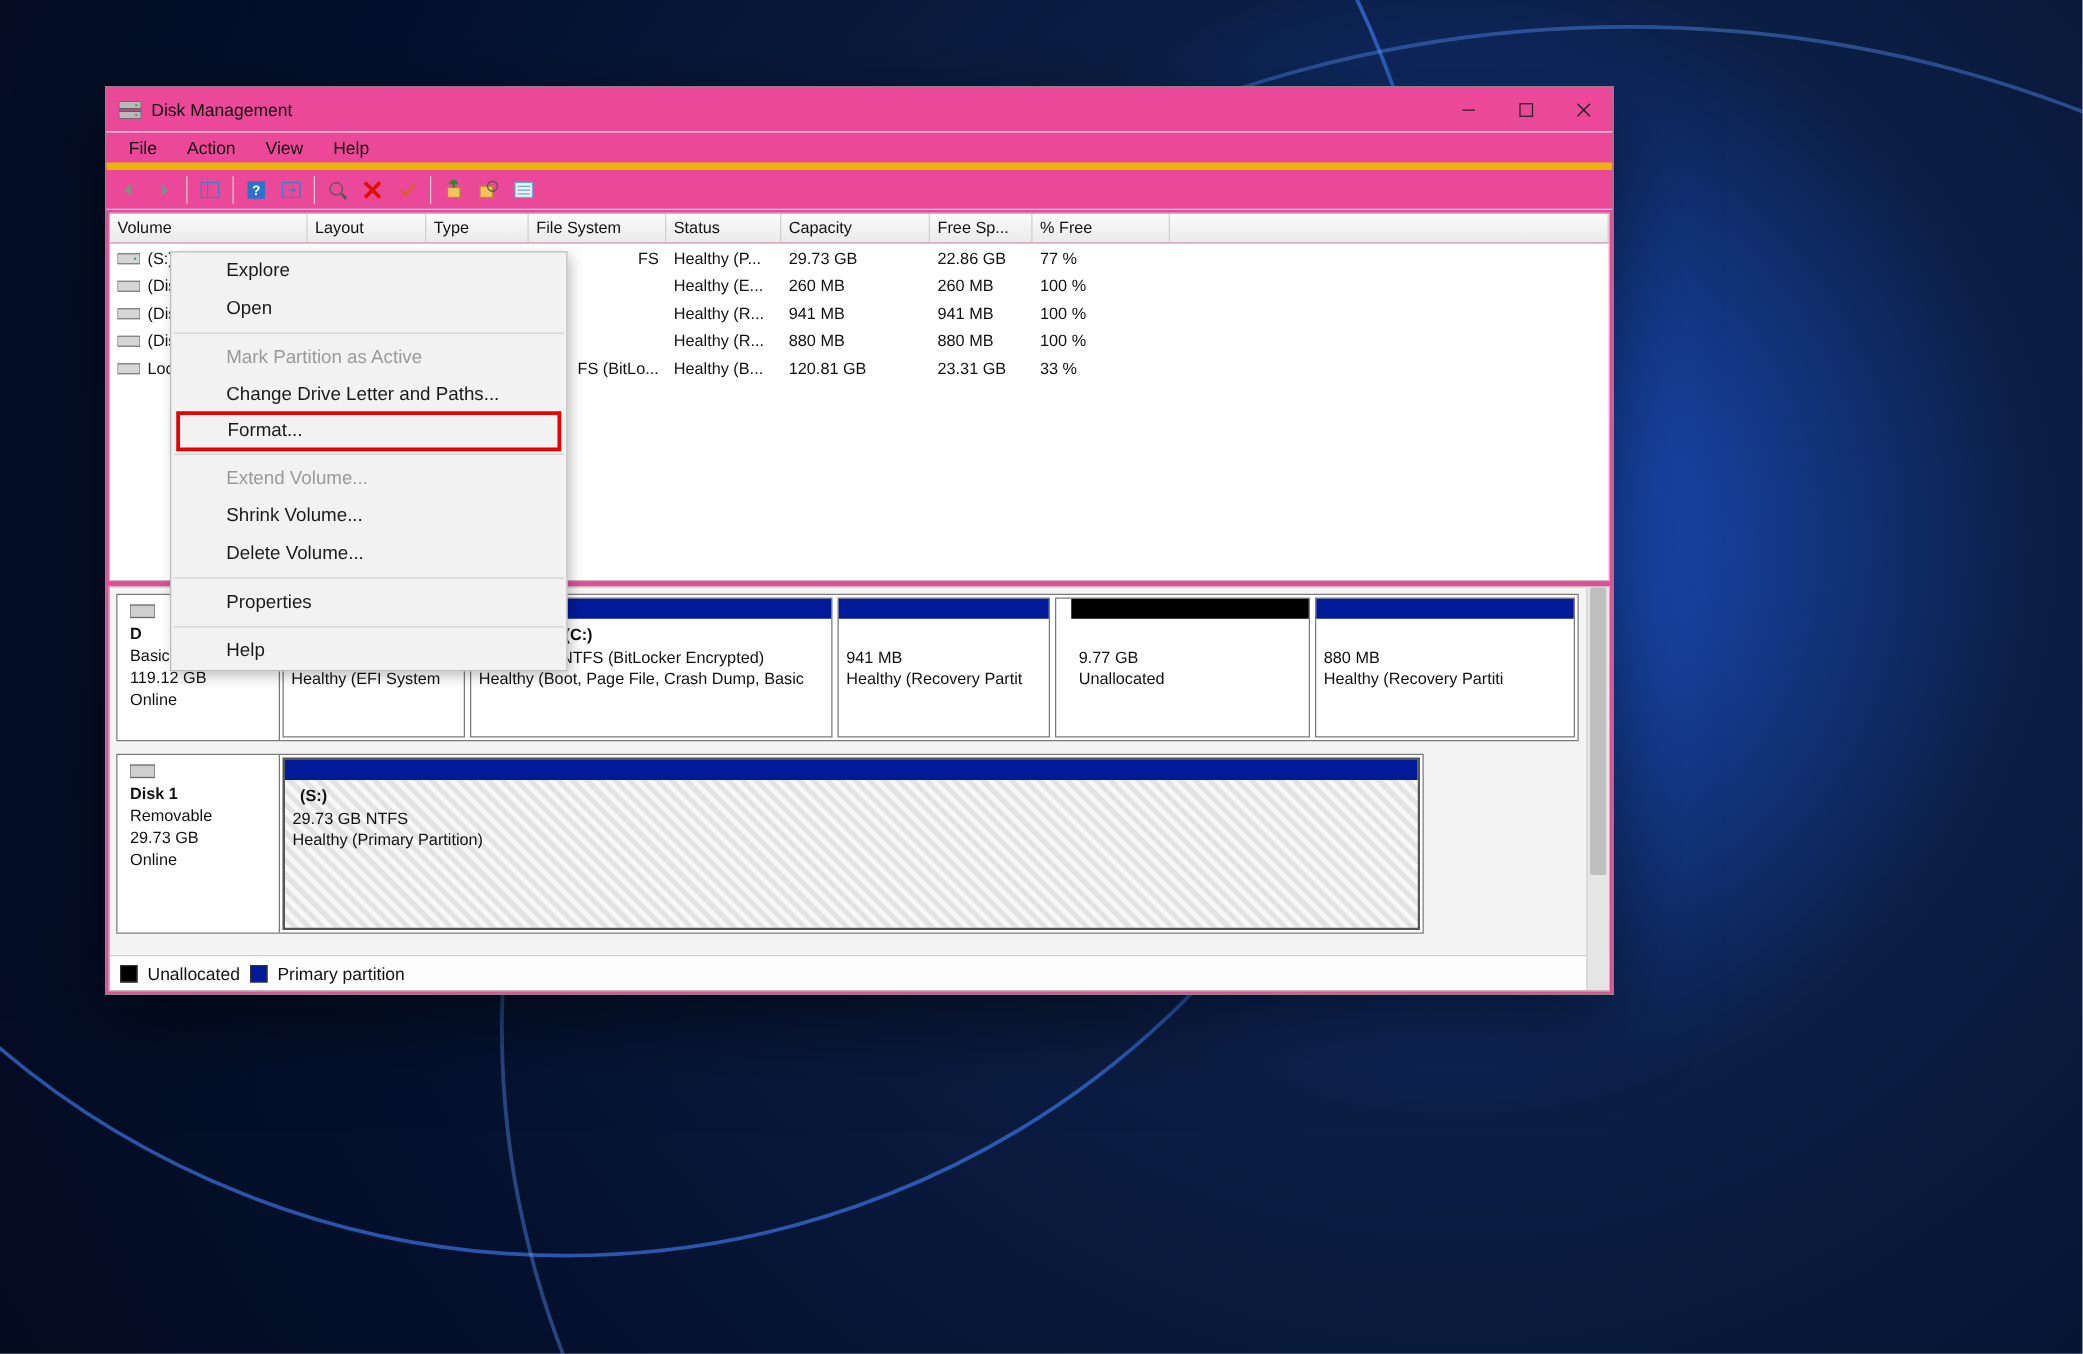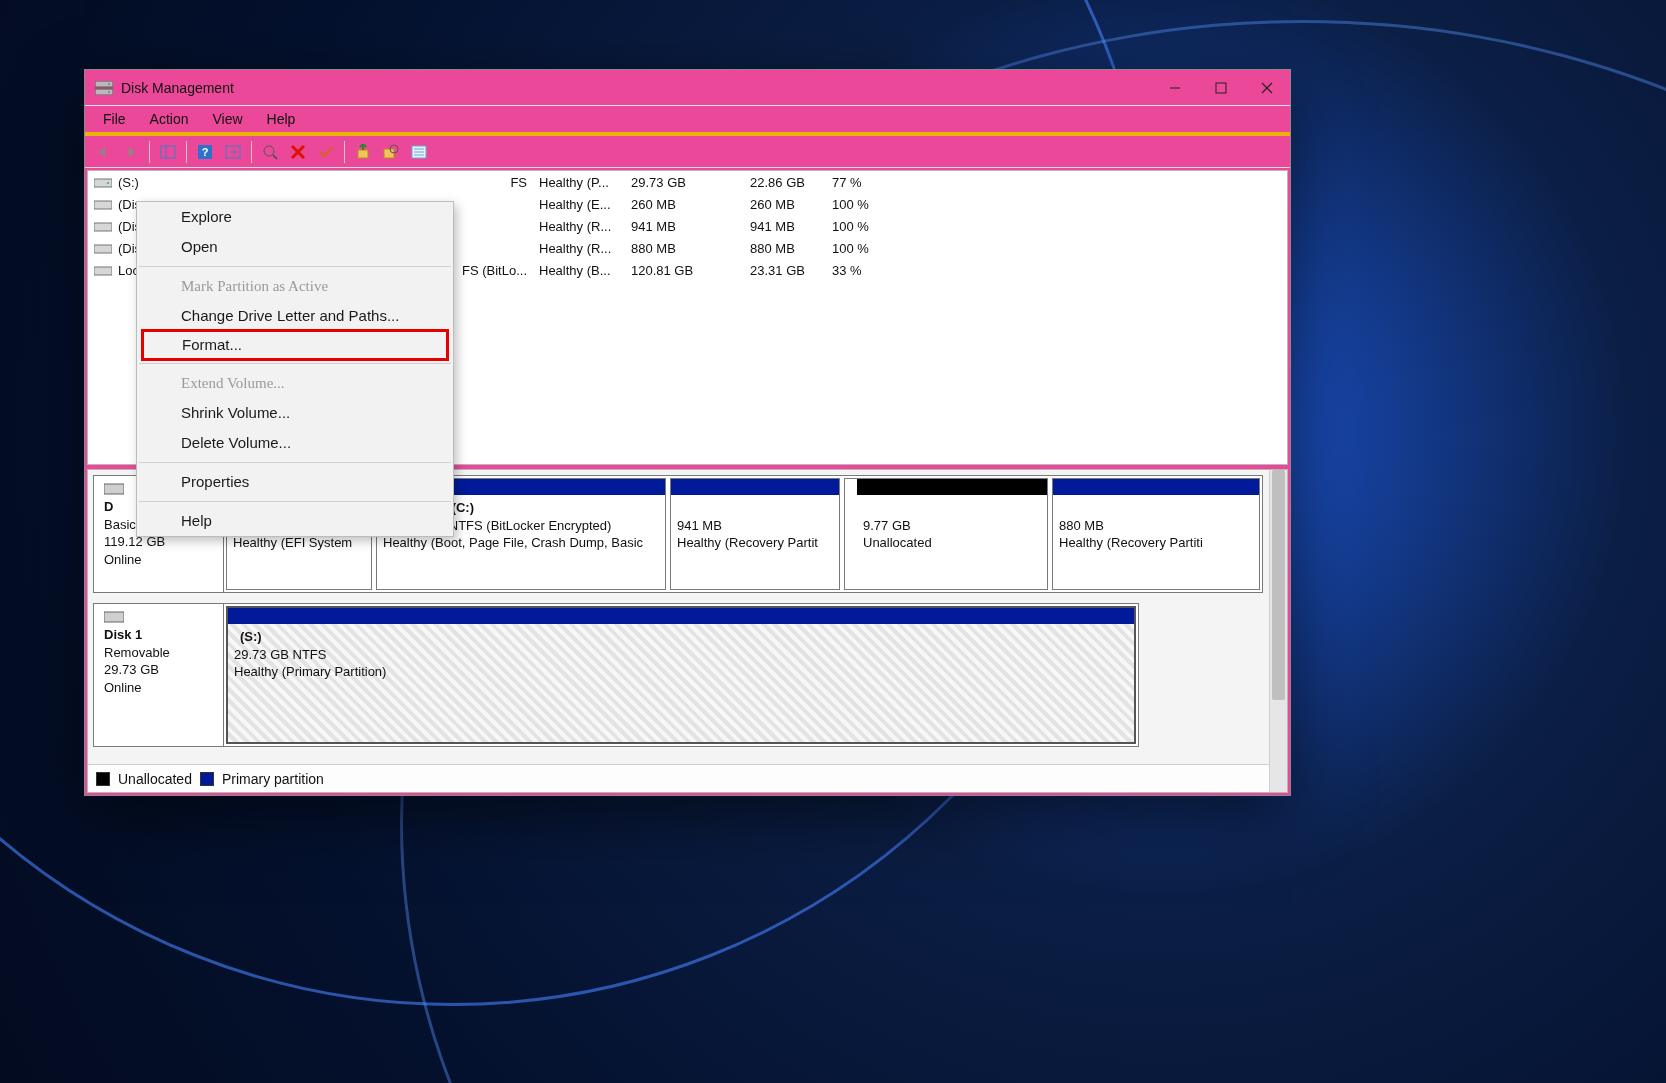--- a/index.html
+++ b/index.html
@@ -41,21 +41,21 @@
     border-bottom:1px solid #e5e5e5;
   }
   .titlebar .app-icon {
     width:18px; height:14px; margin-right:8px;
     display:flex; flex-direction:column; justify-content:space-between;
   }
   .title-text { font-size:14px; }
   .win-controls { margin-left:auto; display:flex; }
   .win-btn { width:46px; height:36px; display:flex; align-items:center; justify-content:center; }
   
-  .menubar { height:30px; display:flex; align-items:center; padding:0 8px; gap:4px; border-bottom:4px solid #eab308;}
+  .menubar { height:30px; display:flex; align-items:center; padding:0 8px; gap:4px; border-bottom:6px solid #eab308;}
   .menu-item { padding:4px 10px; font-size:14px; }
   
   .toolbar { height:32px; display:flex; align-items:center; padding:2px 6px; gap:4px; border-bottom:1px solid #dcdcdc;}
   .tbtn { width:24px; height:24px; display:flex; align-items:center; justify-content:center; border:1px solid transparent; border-radius:2px;}
   .tool-sep { width:1px; height:22px; background:#ccc; margin:0 2px; }
   
   .volume-list { border:1px solid #b7b7b7; margin:2px; display:flex; flex-direction:column; height:295px; }
   .vol-header { display:flex; background:linear-gradient(#fbfbfb,#eaeaea); border-bottom:1px solid #c7c7c7; height:24px; }
   .vol-th { border-right:1px solid #d0d0d0; padding:3px 6px; font-size:13px; overflow:hidden; white-space:nowrap; text-overflow:ellipsis;}
   .vol-rows { flex:1; background:#fff; overflow:hidden; }
@@ -84,21 +84,21 @@
   .legend-sw { width:14px; height:14px; border:1px solid #333;}
   
   .ctx-menu {
     position:absolute; left:51px; top:131px;
     width:318px; background:#f2f2f2; border:1px solid #bcbcbc;
     box-shadow: 3px 4px 10px rgba(0,0,0,0.25);
     z-index:50;
   }
   .ctx-item { padding:4px 18px 4px 44px; font-size:15px; line-height:22px; }
   .ctx-item.enabled { color:#1a1a1a; }
-  .ctx-item.disabled { color:#9a9a9a;font-family:Liberation Serif, serif; }
+  .ctx-item.disabled { color:#9a9a9a; }
   .ctx-sep { height:1px; background:#d0d0d0; margin:4px 2px; }
   .ctx-highlight { border:3px solid #e60000; margin:-2px 4px; padding:2px 12px 2px 38px;}
   
   svg { display:block; }
 </style>
 </head>
 <body>
 
 <div class="bg-swirl"></div>
 
@@ -207,20 +207,31 @@
         <svg width="16" height="14">
           <rect x="1" y="1" width="14" height="12" fill="#eaf3fb" stroke="#6aa6d8"></rect>
           <line x1="3" y1="4" x2="13" y2="4" stroke="#6aa6d8"></line>
           <line x1="3" y1="7" x2="13" y2="7" stroke="#6aa6d8"></line>
           <line x1="3" y1="10" x2="13" y2="10" stroke="#6aa6d8"></line>
         </svg>
       </div>
   </div>
 
   <div class="volume-list">
+    <div class="vol-header">
+      <div class="vol-th c-vol">Volume</div>
+      <div class="vol-th c-lay">Layout</div>
+      <div class="vol-th c-type">Type</div>
+      <div class="vol-th c-fs">File System</div>
+      <div class="vol-th c-stat">Status</div>
+      <div class="vol-th c-cap">Capacity</div>
+      <div class="vol-th c-free">Free Sp...</div>
+      <div class="vol-th c-pct">% Free</div>
+      <div class="vol-th" style="flex:1"></div>
+    </div>
     <div class="vol-rows">
 
       <div class="vol-tr">
         <div class="vol-td c-vol"><svg class="drv-icon" width="18" height="12">
               <rect x="0" y="2" width="18" height="8" fill="#d6d6d6" stroke="#777"></rect>
               <circle cx="14" cy="6" r="1" fill="#3a7"></circle>
             </svg><span>(S:)</span></div>
         <div class="vol-td c-lay"></div>
         <div class="vol-td c-type"></div>
         <div class="vol-td c-fs" style="text-align:right;">FS</div>

